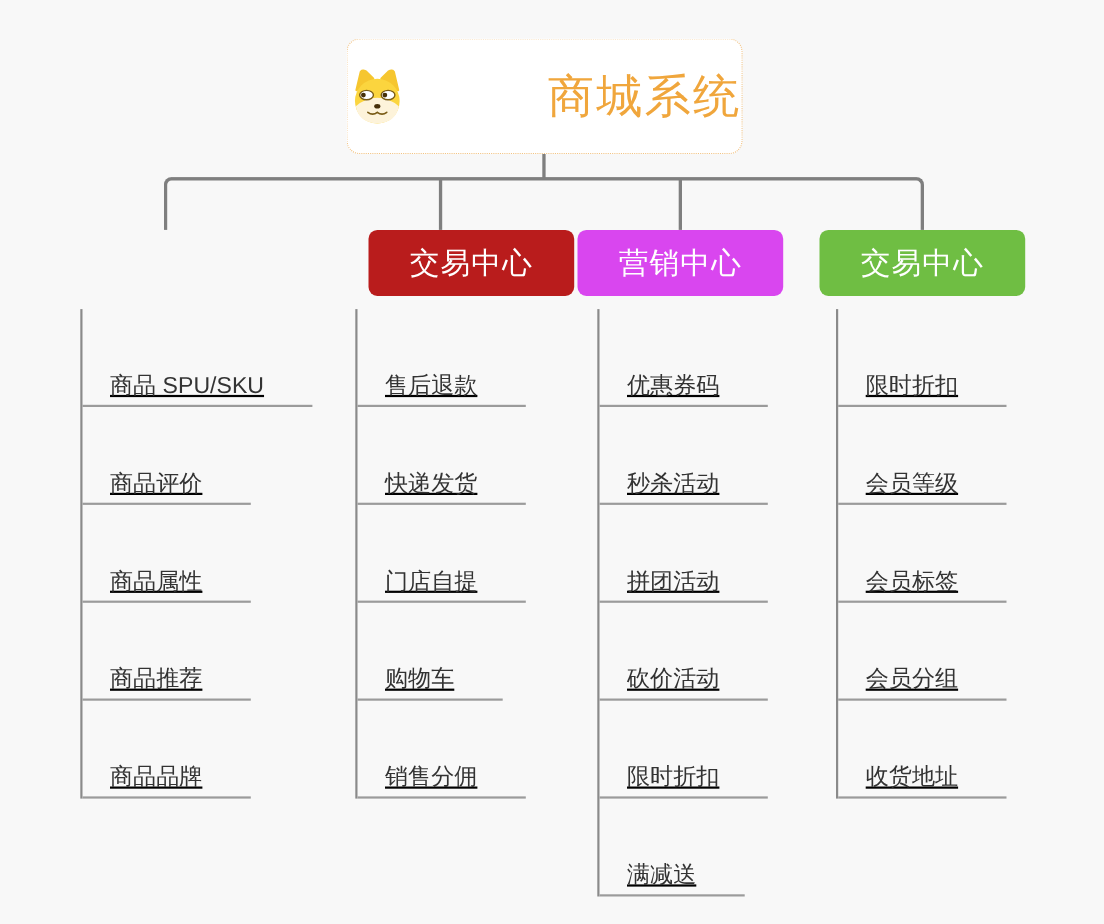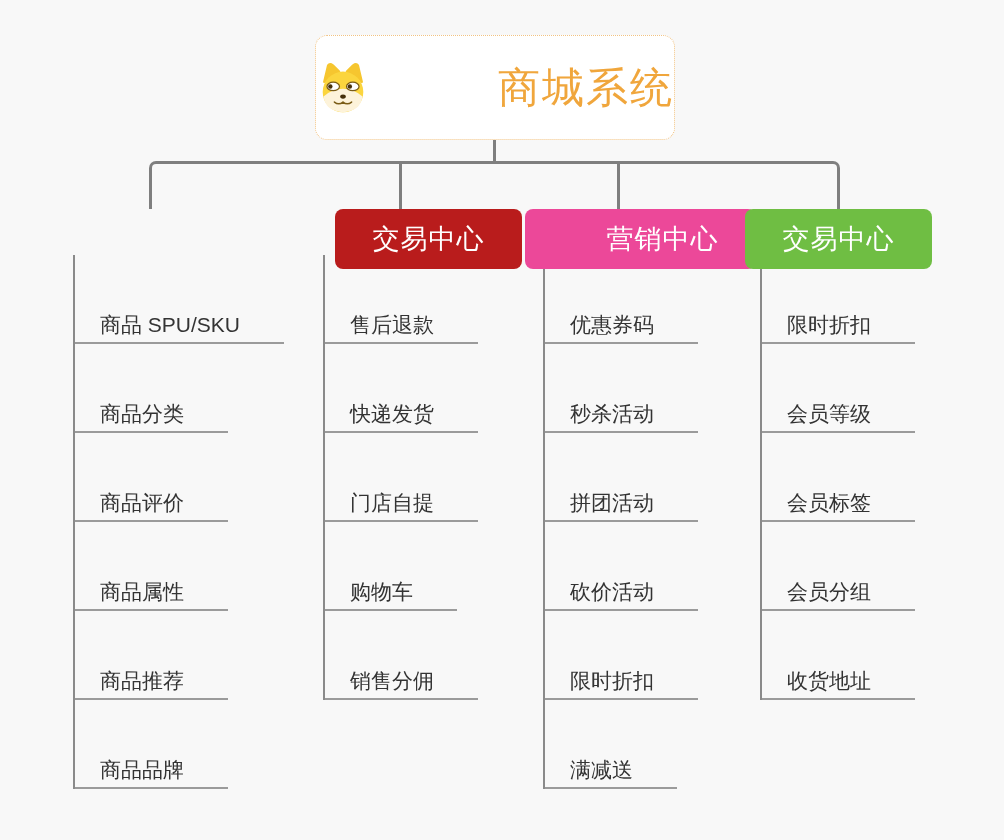--- a/index.html
+++ b/index.html
@@ -68,23 +68,23 @@
     white-space: nowrap;
   }
   .bn-1 { left: 57px; }
   .bn-2 { left: 307px; }
   .bn-3 { left: 525px; }
   .bn-4 { left: 745px; }
 
   
   .subcol {
     position: absolute; z-index: 1;
-    top: 255px;
+    top: 281px;
     border-left: 2px solid #8a8a8a;
-    display: flex; flex-direction: column; align-items: flex-start;
+    display: flex; flex-direction: column; align-items: flex-start; text-decoration: underline;
   }
   .sc-1 { left: 73px; }
   .sc-2 { left: 323px; }
   .sc-3 { left: 543px; }
   .sc-4 { left: 760px; }
   .subitem {
     height: 89px;
     box-sizing: border-box;
     display: flex; align-items: flex-end;
     width: max-content;
@@ -122,35 +122,32 @@
         <ellipse cx="32" cy="43" rx="3.6" ry="2.7" fill="#46300a"></ellipse>
         <path d="M21,50 Q26.5,54.5 32,50 Q37.5,54.5 43,50" fill="none" stroke="#7a5c16" stroke-width="1.9" stroke-linecap="round"></path>
       </svg>
     </span>
     <span class="root-title">商城系统</span>
   </div>
 
   <div class="branch-node bn-2" style="background-color: #b91c1c; margin-left: 28px;">
     <span>交易中心</span>
   </div>
-  <div class="branch-node bn-3" style="background-color: #ec4899; padding-left: 44px;">
+  <div class="branch-node bn-3" style="background-color: #d946ef;">
     <span>营销中心</span>
   </div>
   <div class="branch-node bn-4" style="background-color: rgb(111, 190, 67);">
     <span>交易中心</span>
   </div>
 
   <div class="subcol sc-1">
     <div class="subitem">
         <span class="lbl">商品 SPU/SKU</span>
       </div>
     <div class="subitem">
-        <span class="lbl">商品分类</span>
-      </div>
-    <div class="subitem">
         <span class="lbl">商品评价</span>
       </div>
     <div class="subitem">
         <span class="lbl">商品属性</span>
       </div>
     <div class="subitem">
         <span class="lbl">商品推荐</span>
       </div>
     <div class="subitem">
         <span class="lbl">商品品牌</span>

